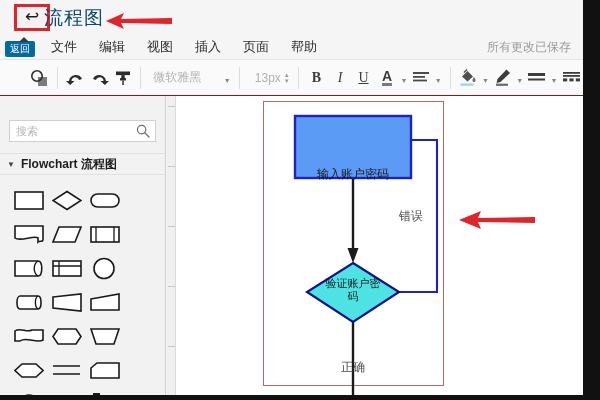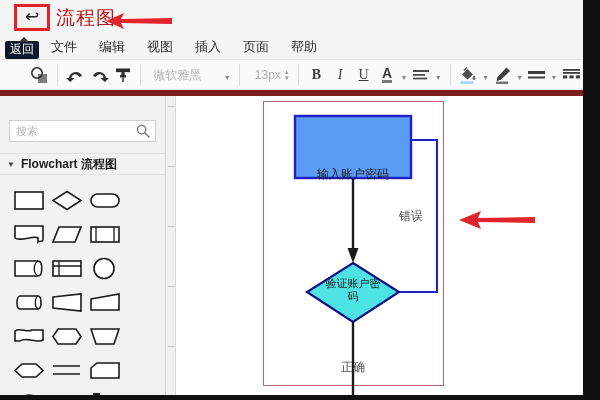--- a/index.html
+++ b/index.html
@@ -31,34 +31,34 @@
     border: 3px solid #e1232b;
     background: #f2f2f2;
     display: flex; align-items: center; justify-content: center;
   }
   .back-glyph {
     font-size: 17px; color: #1d1d1d; line-height: 1;
     font-family: "DejaVu Sans", sans-serif;
     transform: translateY(-1px);
   }
   .doc-title {
-    position: absolute; left: 56px; top: 5px;
-    font-size: 19px; color: #b91c1c;
+    position: absolute; left: 44px; top: 5px;
+    font-size: 19px; color: #0c4a6e;
     letter-spacing: 1px;
   }
   
   .arrow-title {
     position: absolute; left: 104px; top: 10px;
     width: 70px; height: 22px;
   }
   
   .tooltip {
     position: absolute; left: 5px; top: 41px;
-    background: #0f172a; color: #fff;
-    font-size: 12px; padding: 2px 5px 3px 5px;
+    background: #0369a1; color: #fff;
+    font-size: 10px; padding: 2px 5px 3px 5px;
     border-radius: 2px; line-height: 1.1;
     z-index: 40;
   }
   .tooltip::before {
     content: ""; position: absolute;
     left: 14px; top: -4px;
     border-left: 5px solid transparent;
     border-right: 5px solid transparent;
     border-bottom: 5px solid #3a3a3a;
   }
@@ -81,21 +81,21 @@
     position: absolute; right: 12px; top: 5px;
     font-size: 12px; color: #9a9a9a;
     white-space: nowrap;
   }
 
   
   .toolbar {
     position: absolute; left: 0; top: 60px;
     width: 583px; height: 36px;
     background: #fafafa;
-    border-bottom: 6px solid #7f1d1d;
+    border-bottom: 1px solid #7f1d1d;
     display: flex; align-items: center;
   }
   .tb-sep {
     width: 1px; height: 22px; background: #dddddd;
     margin: 0 6px;
   }
   .tb-btn {
     width: 24px; height: 24px;
     display: flex; align-items: center; justify-content: center;
     color: #3c3c3c; font-size: 15px;
@@ -217,20 +217,21 @@
     </svg>
   </div>
 
   <div class="menubar">
     <div class="menu-item">文件</div>
     <div class="menu-item">编辑</div>
     <div class="menu-item">视图</div>
     <div class="menu-item">插入</div>
     <div class="menu-item">页面</div>
     <div class="menu-item">帮助</div>
+    <div class="save-status">所有更改已保存</div>
   </div>
 
   <div class="tooltip">返回</div>
 
   <div class="toolbar">
     <div style="width:28px"></div>
     <div class="tb-btn">
       <svg width="20" height="20" viewBox="0 0 20 20">
         <rect x="9" y="9" width="9" height="9" fill="#7c7c7c"></rect>
         <circle cx="8" cy="8" r="5.2" fill="none" stroke="#2d2d2d" stroke-width="1.6"></circle>

